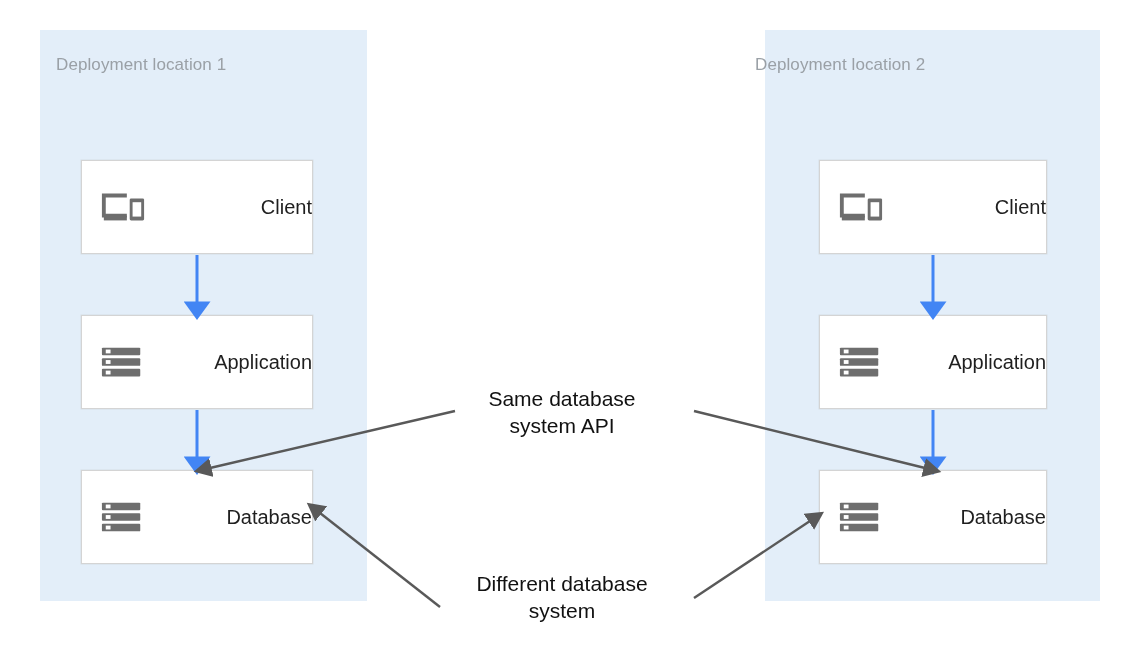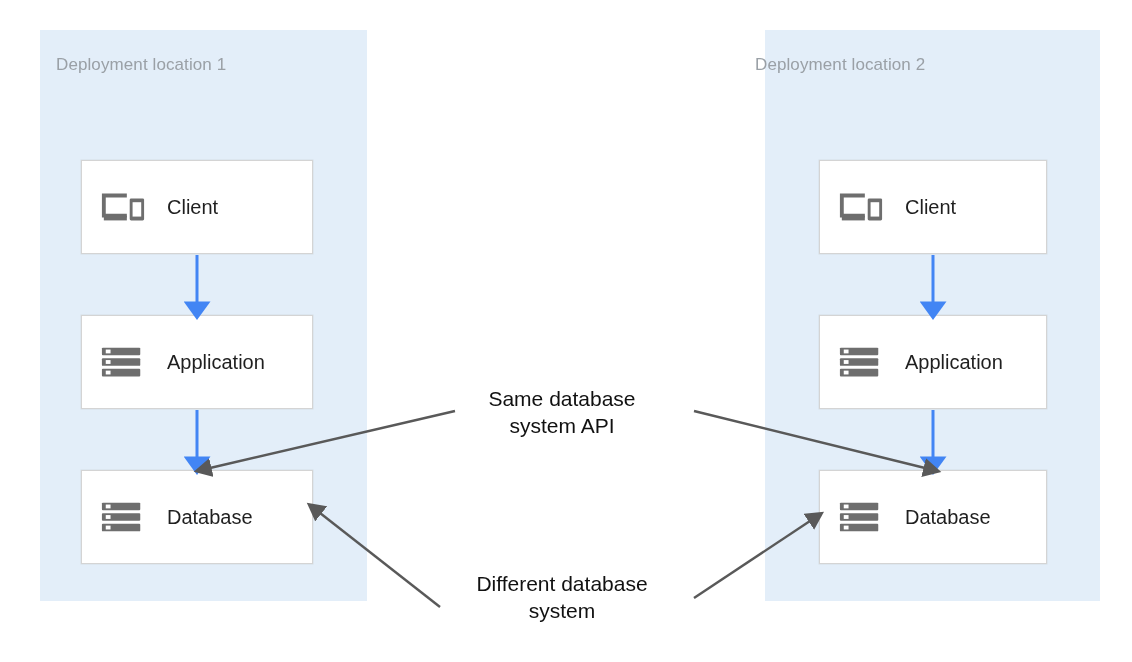--- a/index.html
+++ b/index.html
@@ -32,21 +32,21 @@
     line-height: 1;
   }
   .node {
     position: absolute;
     box-sizing: border-box;
     background: #ffffff;
     border: 1px solid #d4d4d4;
     box-shadow: 0 0 0 0.5px rgba(180,180,180,0.25);
     display: flex;
     align-items: center;
-    justify-content: flex-start;
+    justify-content: space-between;
     gap: 9px;
   }
   .node-icon {
     width: 46px;
     height: 42px;
     margin-left: 18px;
     margin-right: 12px;
     flex: 0 0 auto;
     display: block;
   }

